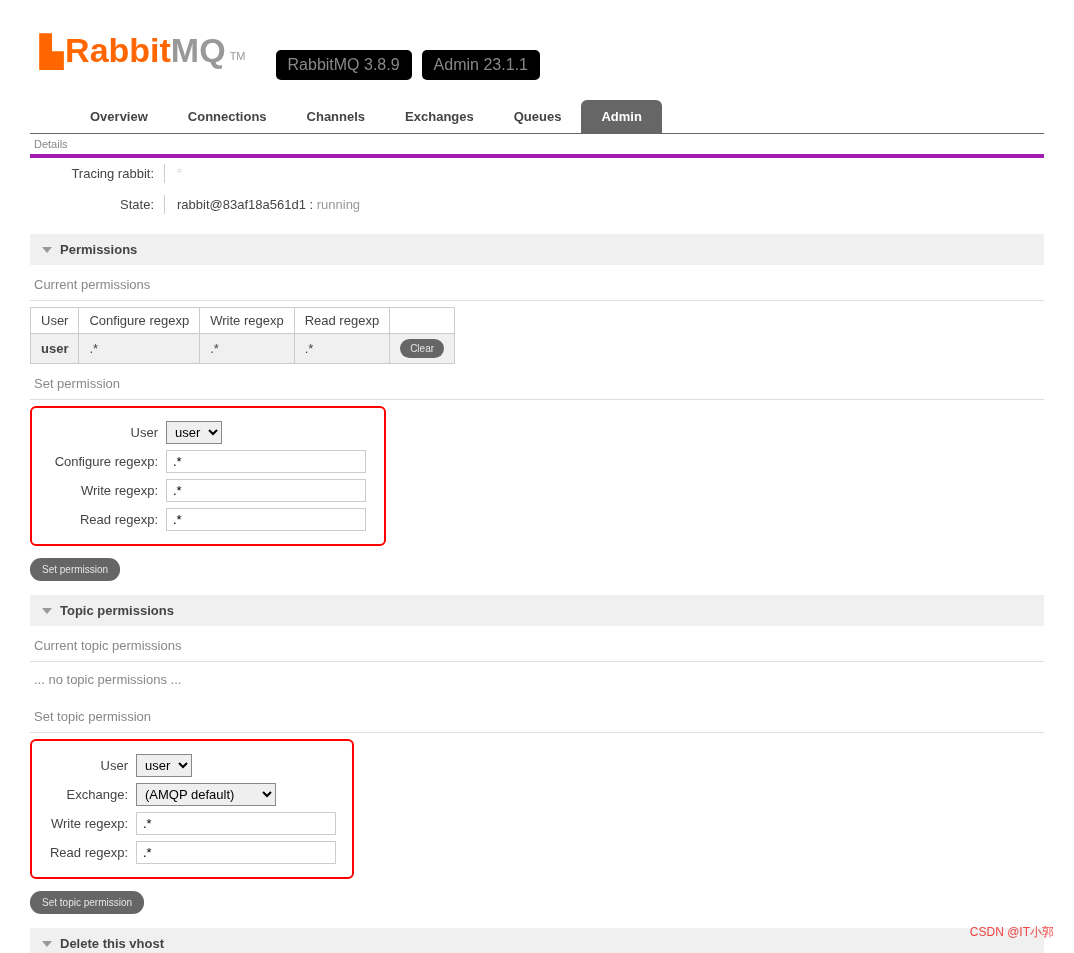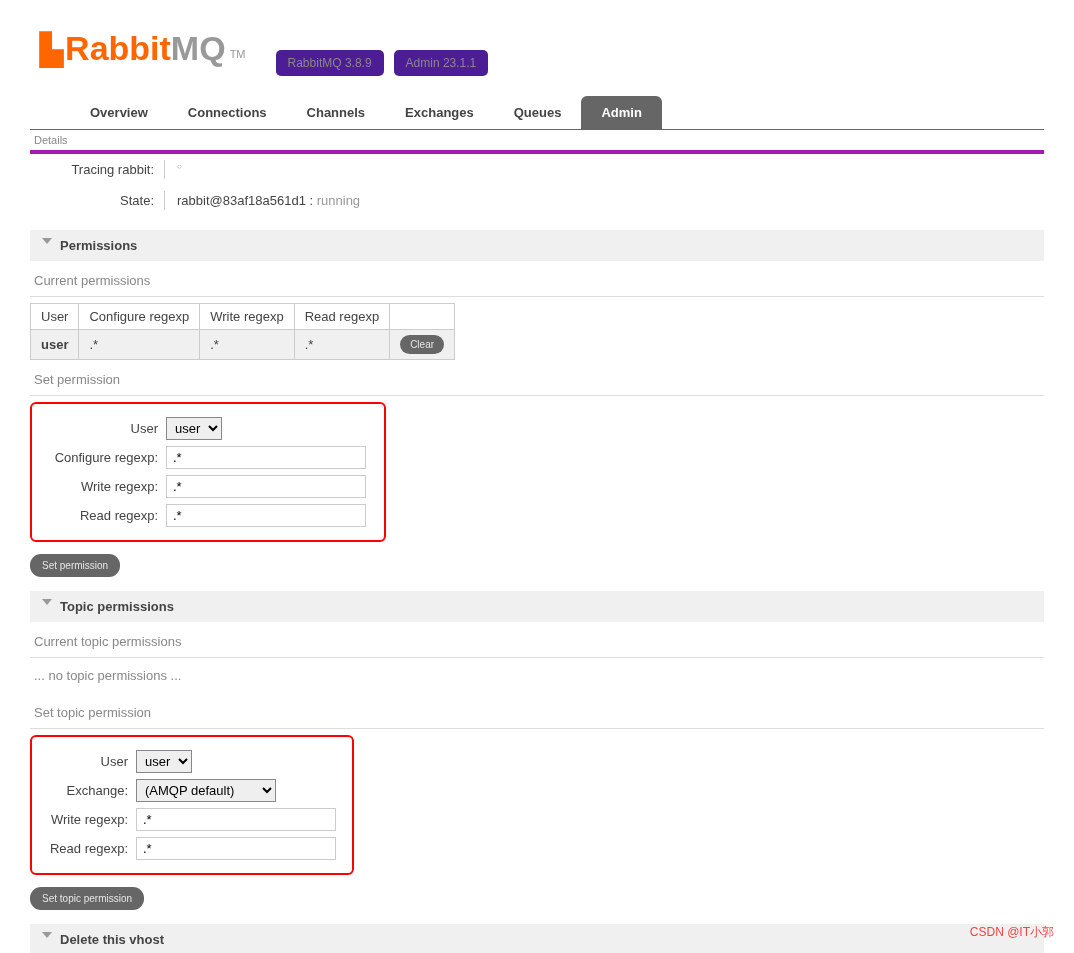--- a/index.html
+++ b/index.html
@@ -12,25 +12,25 @@
       background: #fff;
     }
     .container { width: 1074px; margin: 0 auto; padding: 0 0 30px 0; }
     .header { display: flex; align-items: center; padding: 20px 0 10px 40px; gap: 10px; }
     .logo { display: flex; align-items: baseline; font-size: 34px; font-weight: bold; margin-right: 20px; }
     .logo-icon { color: #f60; font-size: 30px; margin-right: 2px; }
     .logo-rabbit { color: #f60; }
     .logo-mq { color: #999; }
     .logo-tm { color: #999; font-size: 11px; font-weight: normal; margin-left: 4px; position: relative; top: -2px; }
     .badge {
-      background: #4c1d95;
+      background: #000000;
       color: #888;
       padding: 6px 12px;
       border-radius: 5px;
-      font-size: 12px;
+      font-size: 16px;
       margin-top: 30px;
     }
     .tabs {
       display: flex;
       align-items: flex-end;
       padding: 10px 0 0 40px;
       border-bottom: 1px solid #666;
       margin: 0 30px;
     }
     .tab {
@@ -64,21 +64,21 @@
     }
     .details-value { padding-left: 12px; color: #444; padding-top: 2px; }
     .details-value .running { color: #999; }
     .small-circle { font-size: 8px; color: #999; }
     .section-header {
       background: #f0f0f0;
       padding: 8px 12px;
       font-weight: bold;
       color: #444;
       display: flex;
-      align-items: flex-start;
+      align-items: center;
       gap: 8px;
       margin-top: 14px;
       font-size: 13px;
     }
     .chevron {
       width: 0; height: 0;
       border-left: 5px solid transparent;
       border-right: 5px solid transparent;
       border-top: 6px solid #999;
     }

